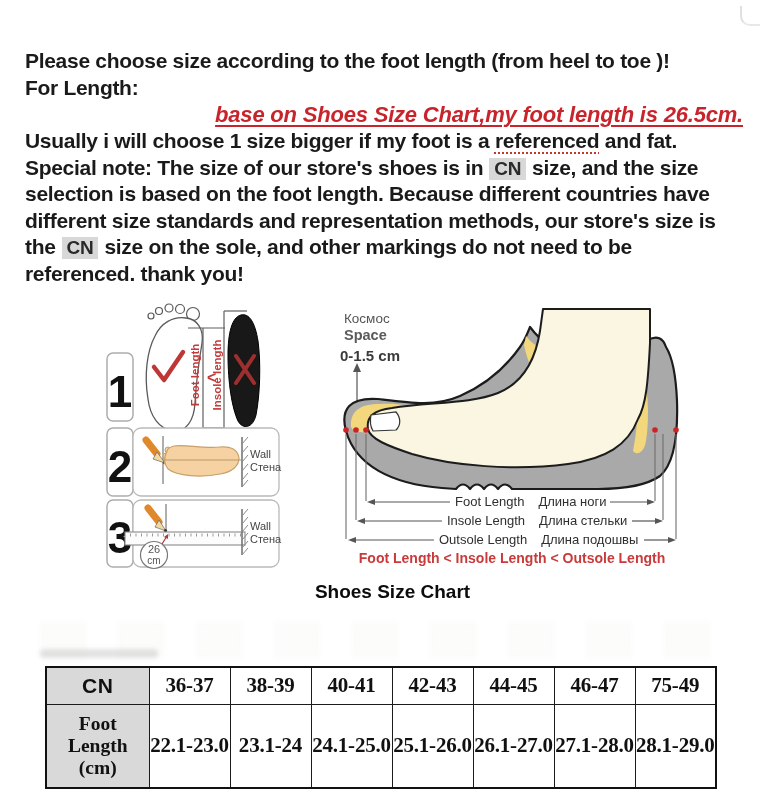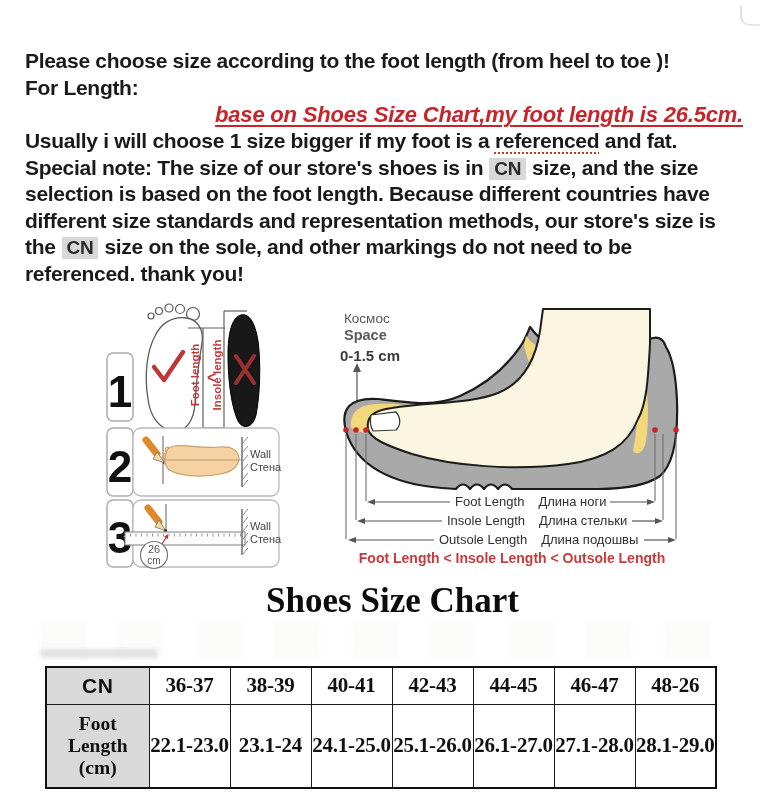--- a/index.html
+++ b/index.html
@@ -15,21 +15,21 @@
   .l-red   { color:#c8242b; font-style:italic; font-weight:700; font-size:22px; line-height:27px;
              text-decoration:underline; text-decoration-thickness:2px; text-underline-offset:3px; letter-spacing:-0.2px;text-align:right; }
   .l-gray  { font-weight:700; color:#3c3c3c; font-size:21px; line-height:26.5px; letter-spacing:-0.3px; }
   .dotted  { text-decoration:underline dotted #c0392b; text-decoration-thickness:2px; text-underline-offset:4px; }
   .cn-mark { background:#d8d8d8; padding:0 5px; margin:0 6px; font-size:19px; color:#2a2a2a; display:inline-block; line-height:22px; }
   
   .left-diagram  { position:absolute; left:85px;  top:303px; }
   .right-diagram { position:absolute; left:330px; top:303px; }
   
   .chart-title { position:absolute; top:581px; left:25px; width:735px; margin:0; text-align:center;
-                 font-family:Liberation Serif, serif; font-size:35px; font-weight:700; color:#0c0c0c; }
+                 font-family:Liberation Sans, sans-serif; font-size:19px; font-weight:700; color:#0c0c0c; }
   .ghost-band { position:absolute; left:40px; top:622px; width:690px; height:36px; opacity:.55;
                 background:repeating-linear-gradient(90deg, rgba(205,205,198,.14) 0 46px, rgba(255,255,255,0) 46px 78px);
                 filter:blur(2px); }
   .ghost-smudge { position:absolute; left:40px; top:649px; width:118px; height:9px; background:#b9b9b9;
                   opacity:.4; filter:blur(2px); border-radius:4px; }
   .corner-mark { position:absolute; right:-12px; top:6px; width:32px; height:20px;
                  border-left:2px solid #e0e0e0; border-bottom:2px solid #e8e8e8; border-bottom-left-radius:10px; }
   
   .size-table { position:absolute; left:45px; top:666px; width:670px; border-collapse:collapse;
                 table-layout:fixed; border:2px solid #111; }
@@ -221,21 +221,21 @@
     </colgroup>
     <tbody>
         <tr class="r1">
       <th class="hdr cn-head">CN</th>
       <td class="serif-val">36-37</td>
       <td class="serif-val">38-39</td>
       <td class="serif-val">40-41</td>
       <td class="serif-val">42-43</td>
       <td class="serif-val">44-45</td>
       <td class="serif-val">46-47</td>
-      <td class="serif-val">48-26</td>
+      <td class="serif-val">75-49</td>
     </tr>
     <tr class="r2">
       <th class="hdr">
         <div class="fl-head">
           <span>Foot Length</span>
           <span>(cm)</span>
         </div>
       </th>
       <td class="serif-val">22.1-23.0</td>
       <td class="serif-val">23.1-24</td>

